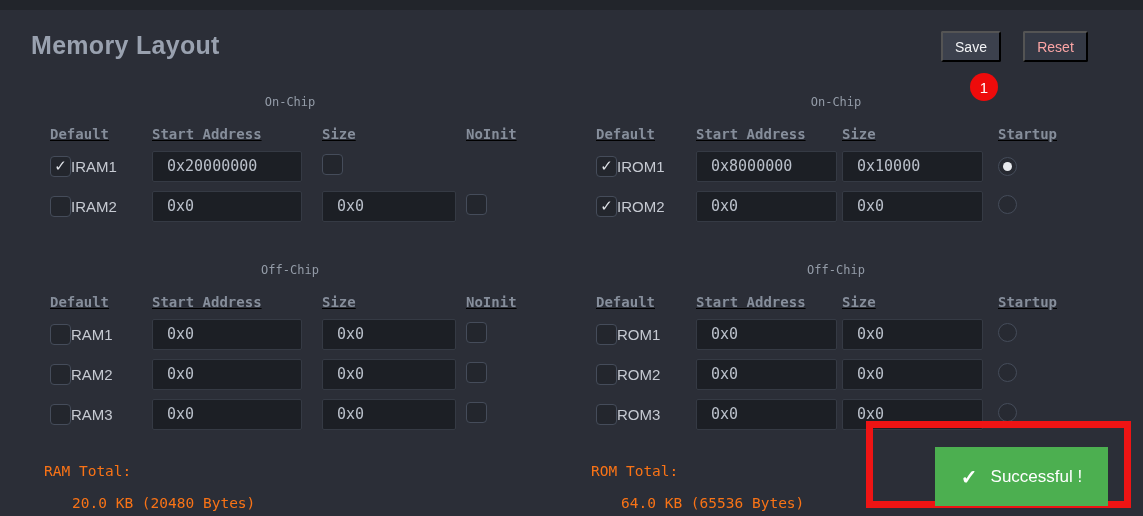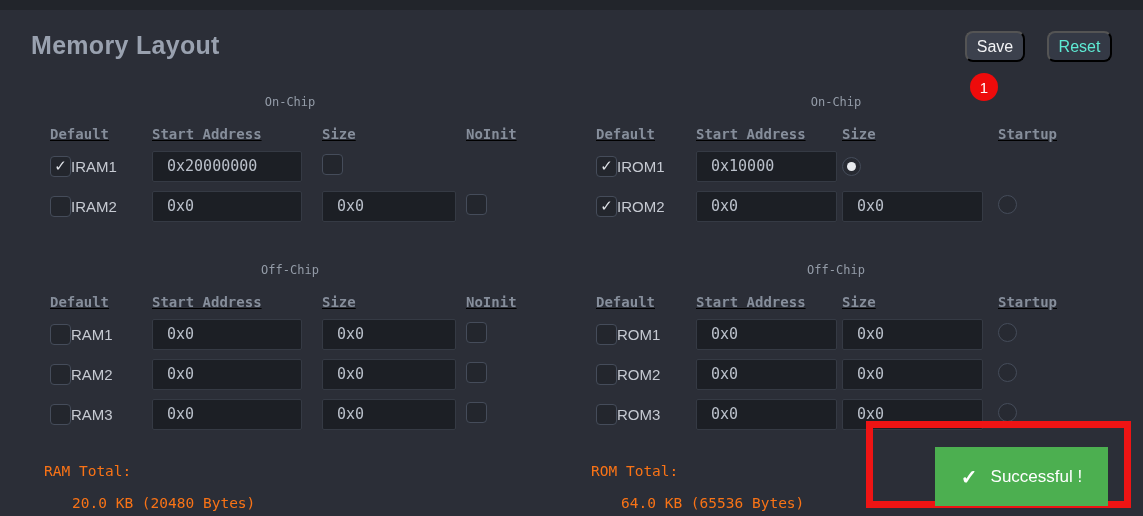--- a/index.html
+++ b/index.html
@@ -17,26 +17,25 @@
   }
   .page-title {
     position:absolute; left:31px; top:31px;
     font-size:25px; font-weight:bold; color:#99a1af;
     letter-spacing:0.3px;
   }
   
   .btn {
     position:absolute; height:31px;
     display:flex; align-items:center; justify-content:center;
-    font-size:16px; border-radius:8px; cursor:pointer;
+    font-size:14px; border-radius:2px; cursor:pointer;
     font-family:"Liberation Sans", sans-serif;
-    margin-left:24px;
   }
   .btn-save { left:941px; top:31px; width:60px; background:#3c414d; color:#f2f3f5; }
-  .btn-reset { left:1023px; top:31px; width:65px; background:#343945; color:#5eead4; }
+  .btn-reset { left:1023px; top:31px; width:65px; background:#343945; color:#fca5a5; }
   .badge {
     position:absolute; left:970px; top:73px; width:28px; height:28px;
     background:#ee0b0b; border-radius:50%;
     display:flex; align-items:center; justify-content:center;
     color:#fff; font-size:15px;
   }
   
   .panel { position:absolute; top:94px; width:480px; }
   .panel-left  { left:50px;  --c1:102px; --c2:170px; --c3:144px; --inw2:150px; --inw3:134px; }
   .panel-right { left:596px; --c1:100px; --c2:146px; --c3:156px; --inw2:141px; --inw3:141px; }
@@ -193,20 +192,21 @@
     <div class="hdr">Start Address</div>
     <div class="hdr">Size</div>
     <div class="hdr">Startup</div>
   </div>
 
   <div class="data-row">
     <div class="cell-default">
       <span class="checkbox checked"></span>
       <span class="row-label">IROM1</span>
     </div>
+    <div><input class="field w2" value="0x8000000" style=""></div>
     <div><input class="field w3" value="0x10000" style=""></div>
     <div><span class="radio checked"></span></div>
   </div>
 
   <div class="data-row">
     <div class="cell-default">
       <span class="checkbox checked"></span>
       <span class="row-label">IROM2</span>
     </div>
     <div><input class="field w2" value="0x0" style=""></div>

